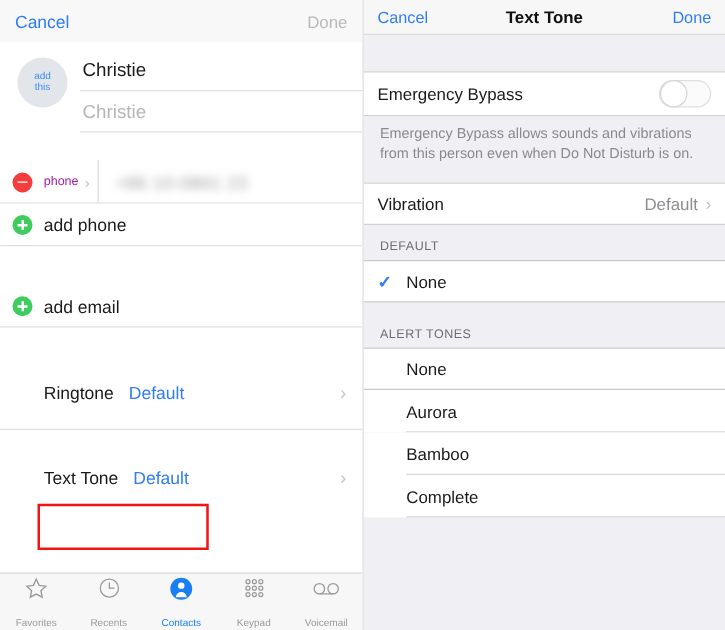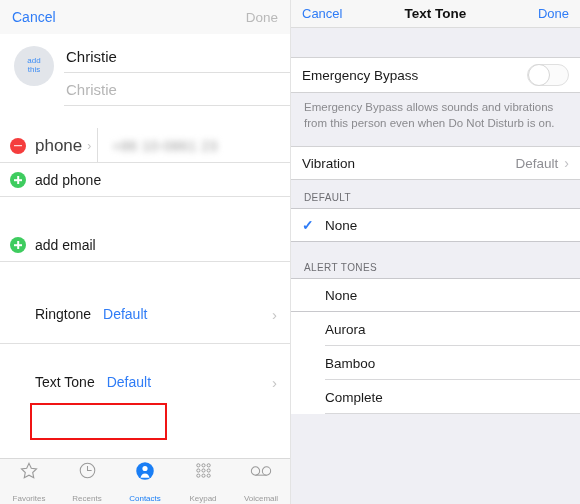--- a/index.html
+++ b/index.html
@@ -104,21 +104,21 @@
   }
   .circ.minus { background: #f53d3d; }
   .circ.plus  { background: #3ecc5f; }
   .circ i {
     position: absolute;
     background: #fff;
     left: 50%; top: 50%;
   }
   .circ .hbar { width: 8px; height: 1.6px; transform: translate(-50%,-50%); }
   .circ .vbar { width: 1.6px; height: 8px; transform: translate(-50%,-50%); }
-  .lbl-phone { color: #404040; font-size: 17px; }
+  .lbl-phone { color: #a21caf; font-size: 10px; }
   .chev-sm {
     color: #c3c3c3; font-size: 12px; margin-left: 5px;
   }
   .vdiv {
     width: 1px; background: #dedede;
     align-self: stretch;
     margin: 0 0 0 6px;
   }
   .blurred {
     margin-left: 14px;

